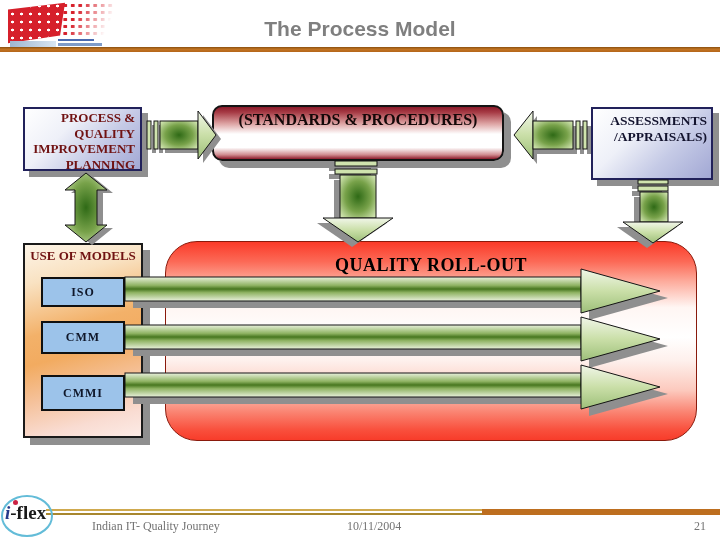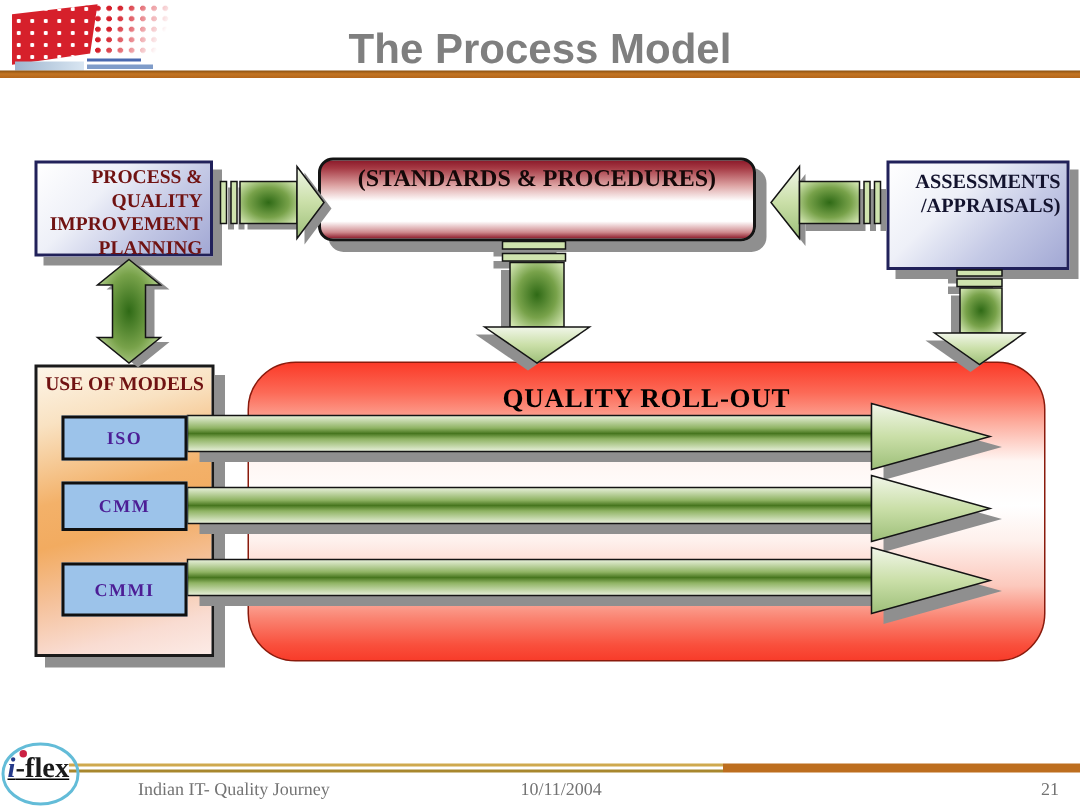--- a/index.html
+++ b/index.html
@@ -17,21 +17,21 @@
           background-image:radial-gradient(circle, #d6202b 1.7px, rgba(214,32,43,0) 2px);
           background-size:7.5px 7px;
           -webkit-mask-image:linear-gradient(115deg,#000 35%, transparent 85%);
           mask-image:linear-gradient(115deg,#000 35%, transparent 85%); }
   .cap1 { position:absolute; left:50px; top:37px; width:36px; height:2px; background:#4a6ab0; }
   .cap2 { position:absolute; left:50px; top:41px; width:44px; height:3px; background:#7f9cc9; }
   .plate { position:absolute; left:2px; top:39px; width:46px; height:6px;
            background:linear-gradient(90deg,#9fb6cf,#d9e6f2); }
   .title { position:absolute; left:0; right:0; top:17px; text-align:center;
            font-family:"Liberation Sans", sans-serif; font-weight:bold;
-           font-size:28px; color:#7f7f7f; }
+           font-size:21px; color:#7f7f7f; }
   .rule  { position:absolute; left:0; top:47px; width:720px; height:5px;
            background:linear-gradient(180deg,#8a5010 0%,#c27423 45%,#b5661a 100%); }
 
   
   .box { position:absolute; box-sizing:border-box; font-weight:bold; }
   .pre { white-space:pre-line;text-align:right; }
   .panel-blue { background:linear-gradient(135deg,#ffffff 0%,#eef0f8 35%,#c5cae6 65%,#a2a8d4 100%);
                 border:2px solid #21215a; box-shadow:6px 6px 0 #8f8f8f; }
   #planning { left:23px; top:107px; width:119px; height:64px; padding:1px 5px;
               color:#701212; font-size:13px; line-height:15.5px; }
@@ -43,39 +43,39 @@
                color:#140808; font-size:16px; text-align:center; padding-top:4px; }
   #rollout { left:165px; top:241px; width:532px; height:200px; border-radius:32px;
              border:1px solid #8a1a0c;
              background:linear-gradient(180deg,#fb3a28 0%,#fc6a57 10%,#fdac9d 20%,#fff6f3 33%,#ffffff 48%,#fef0ec 60%,#fcc9bd 75%,#fa8371 86%,#f94f3c 95%,#f83c2a 100%);
              color:#000000; font-size:18px; letter-spacing:0.5px; text-align:center; padding-top:13px; }
   #models { left:23px; top:243px; width:120px; height:195px; border:2px solid #1a1a1a;
             box-shadow:7px 7px 0 #8f8f8f;
             background:linear-gradient(165deg,#fdf5e8 0%,#f9e2c2 18%,#f3b169 42%,#f2ab60 55%,#f5c29c 72%,#f9dcd2 88%,#fcebe6 100%);
             color:#701212; font-size:13px; text-align:center; padding-top:3px; }
   .model-item { position:absolute; left:41px; width:84px; box-sizing:border-box;
-                background:#9cc3ea; border:2px solid #101010; color:#4c1d95;
+                background:#9cc3ea; border:2px solid #101010; color:#0f172a;
                 font-weight:bold; font-size:12px; letter-spacing:1px; text-align:center;
                 font-family:"Liberation Serif", serif; }
   #iso  { top:277px; height:30px; line-height:26px; }
   #cmm  { top:321px; height:33px; line-height:29px; }
   #cmmi { top:375px; height:36px; line-height:32px; }
 
   .arrow-svg { position:absolute; overflow:visible; }
 
   
   .f-line1 { position:absolute; left:46px; top:509px; width:436px; height:2px; background:#cfa94e; }
   .f-line2 { position:absolute; left:46px; top:513px; width:436px; height:2px; background:#a8872e; }
   .f-bar   { position:absolute; left:482px; top:509px; width:238px; height:6px; background:#bd6e1f; }
   .f-text  { position:absolute; top:519px; font-size:12px; color:#737373; }
   .f-journey { left:92px; }
   .f-date    { left:347px; }
   .f-page    { right:14px; }
   .iflex { position:absolute; left:0px; top:492px; width:56px; height:46px; }
-  .iflex-text { position:absolute; left:5px; top:10px; font-size:19px; font-weight:bold;text-decoration:underline; }
+  .iflex-text { position:absolute; left:5px; top:10px; font-size:19px; font-weight:bold; }
   .iflex-i    { font-style:italic; color:#253a8a; }
   .iflex-flex { color:#1a1a1a; }
   .iflex-dot  { position:absolute; left:13px; top:8px; width:5px; height:5px;
                 border-radius:50%; background:#cc2244; }
 </style>
 </head>
 <body>
 
 <div class="slide">
 

